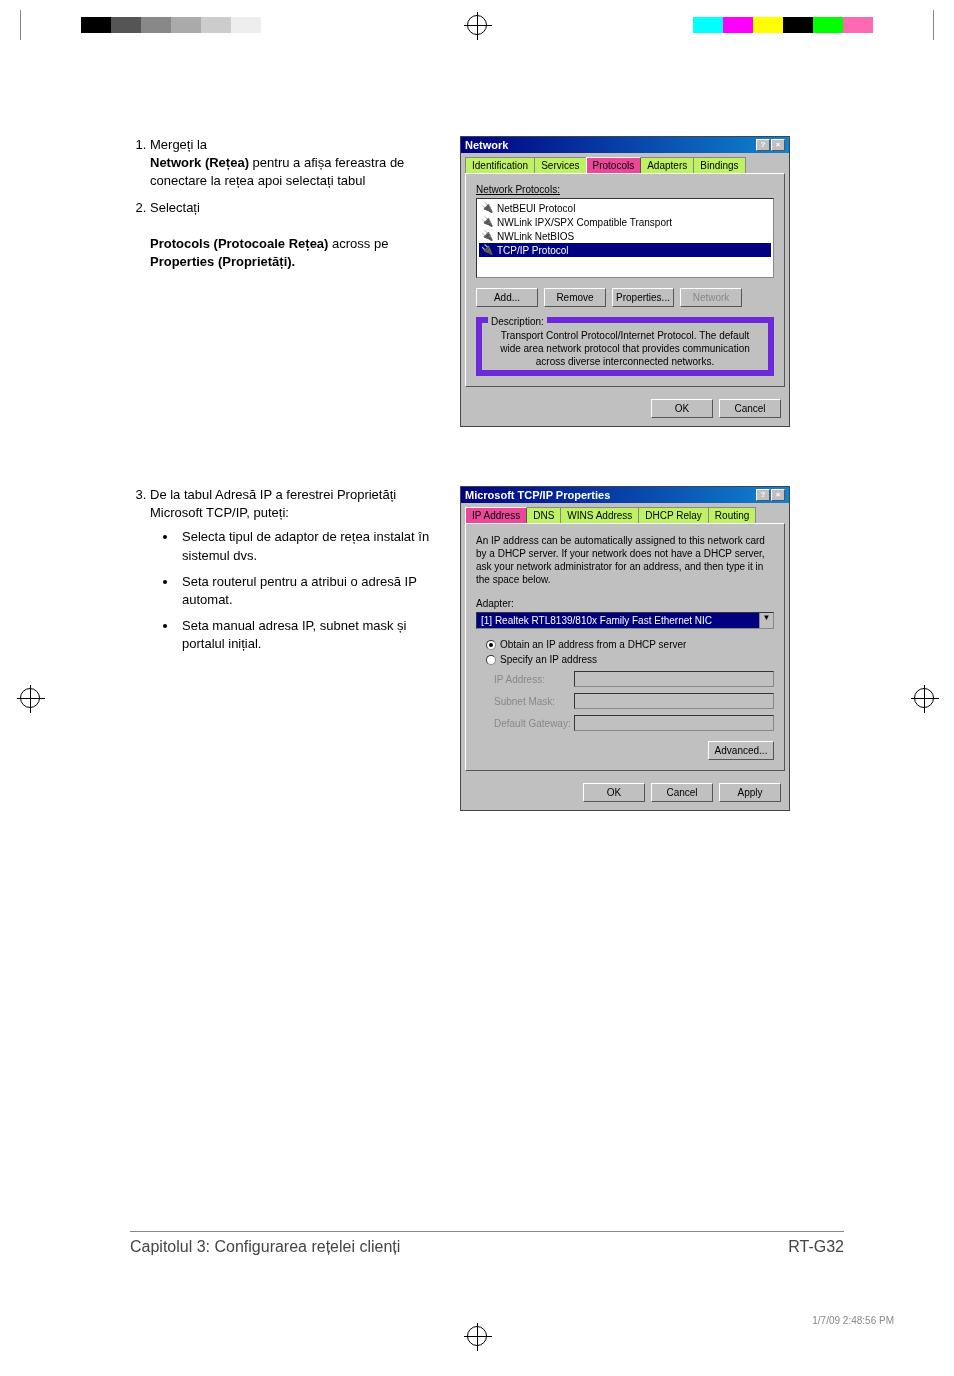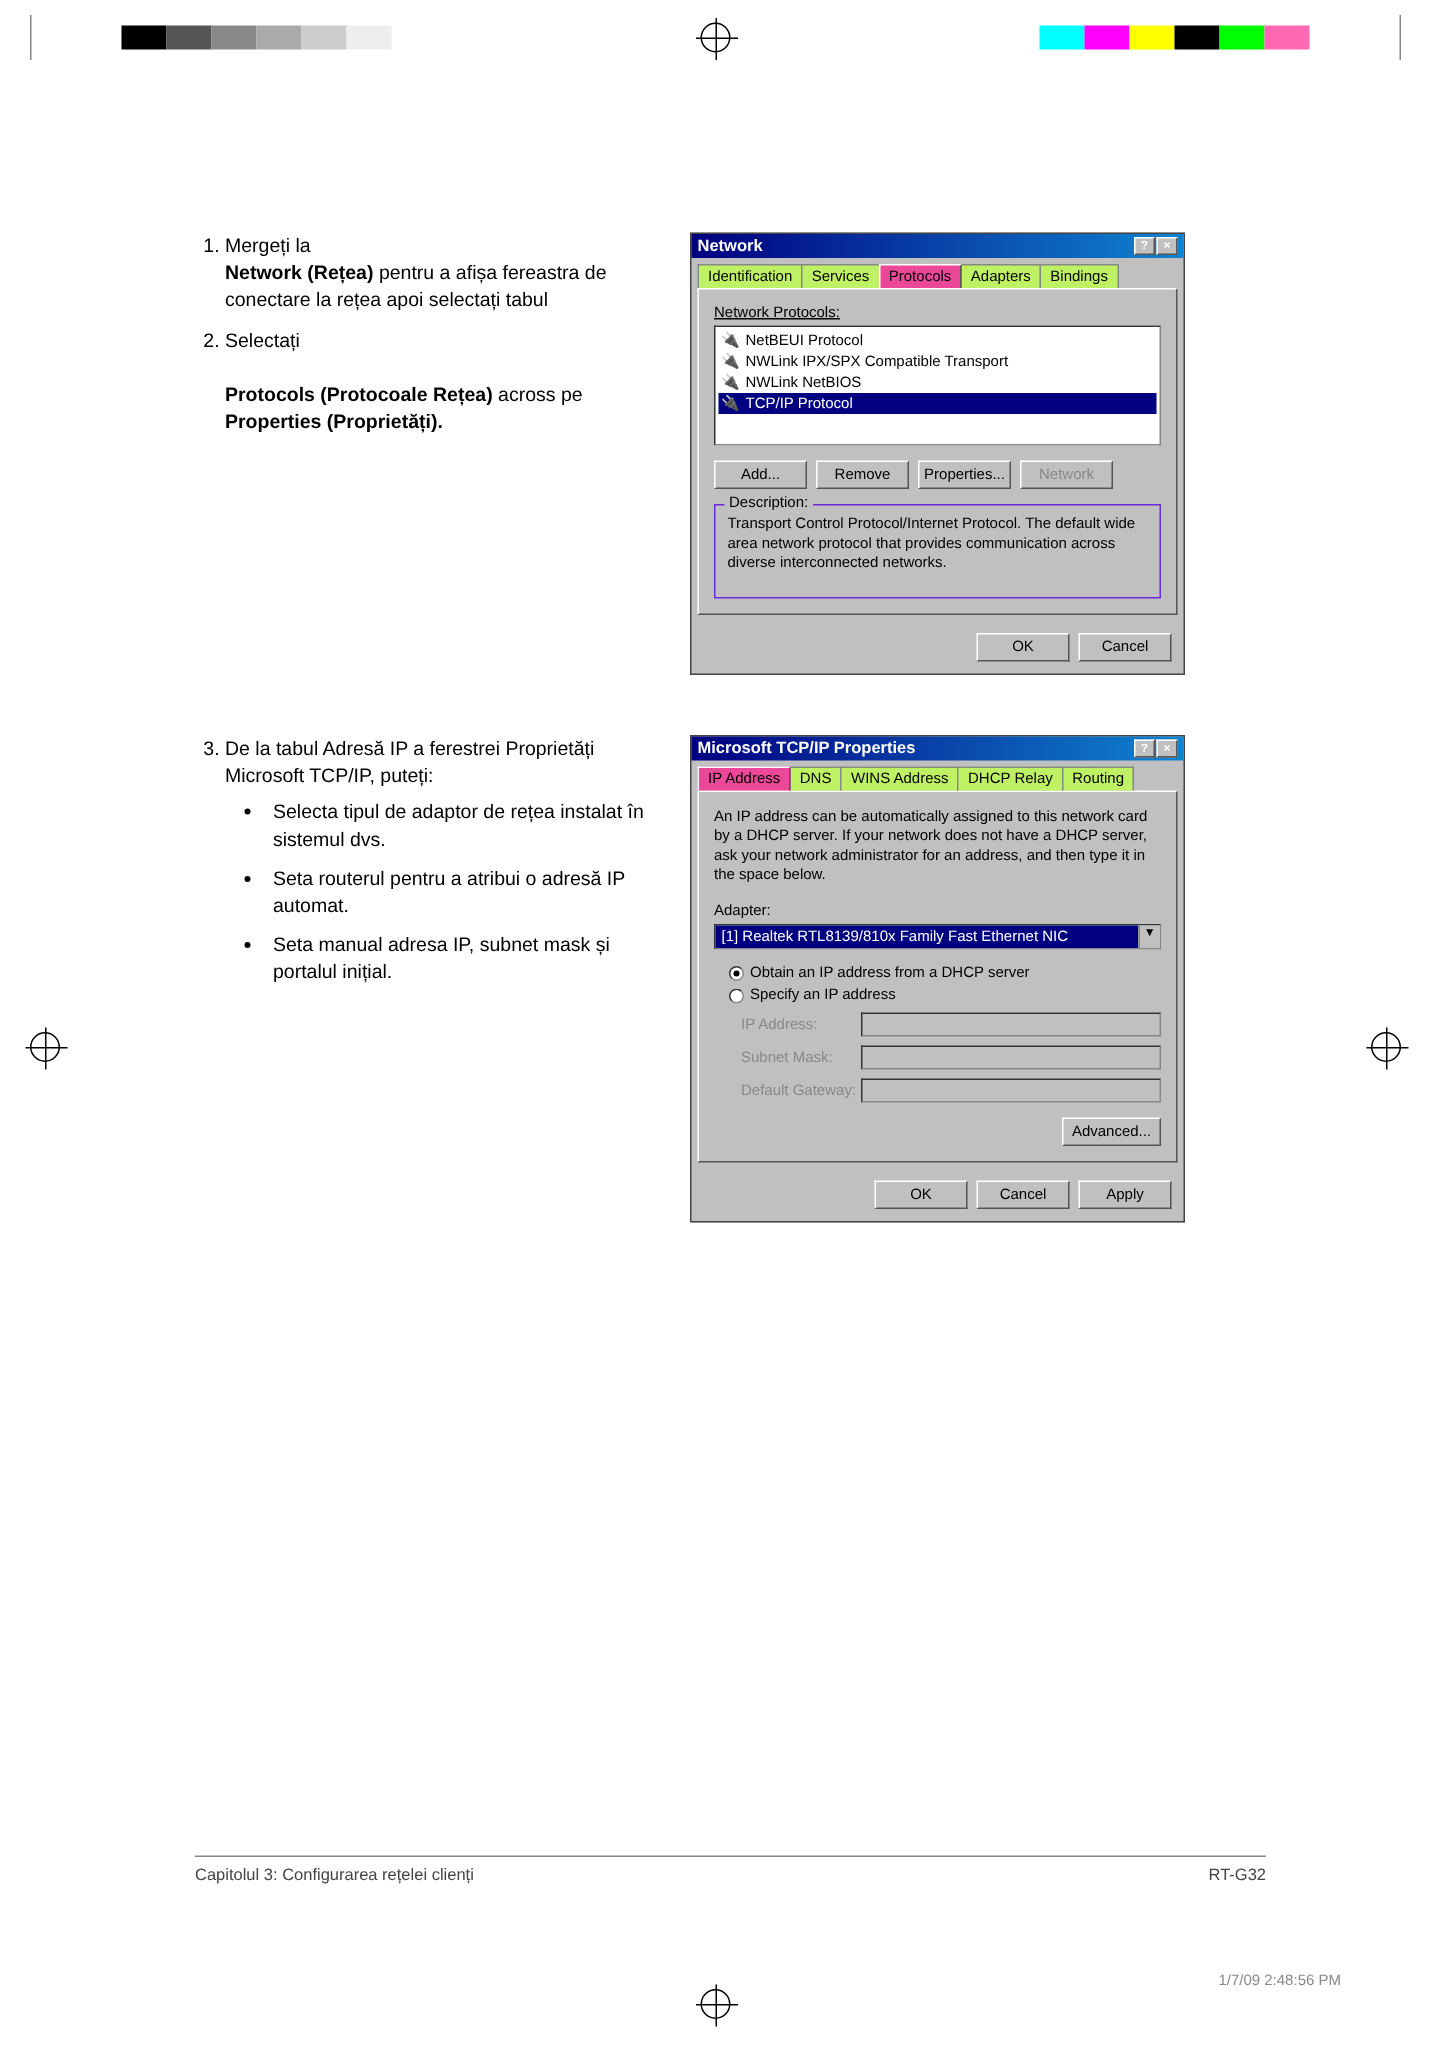--- a/index.html
+++ b/index.html
@@ -13,21 +13,21 @@
     .color-block { width: 30px; height: 16px; }
     .reg-mark { width: 20px; height: 20px; border: 1px solid #000; border-radius: 50%; position: relative; margin: 0 auto; }
     .reg-mark::before { content: ''; position: absolute; width: 28px; height: 1px; background: #000; top: 50%; left: -4px; }
     .reg-mark::after { content: ''; position: absolute; width: 1px; height: 28px; background: #000; left: 50%; top: -4px; }
     
     .page { padding: 80px 110px 40px 130px; position: relative; }
     .side-reg { position: absolute; top: 50%; }
     .side-reg.left { left: 20px; }
     .side-reg.right { right: 20px; }
     
-    .instructions { display: flex; flex-direction: column; gap: 40px; margin-top: 75px; }
+    .instructions { display: flex; flex-direction: column; gap: 59px; margin-top: 56px; }
     .row { display: flex; gap: 30px; }
     .text-col { width: 300px; font-size: 13px; line-height: 1.4; }
     .img-col { width: 330px; }
     
     ol { list-style-position: outside; padding-left: 20px; }
     ol li { margin-bottom: 8px; }
     ul { list-style-type: disc; padding-left: 28px; margin-top: 6px; }
     ul li { margin-bottom: 8px; padding-left: 4px; }
     b { font-weight: bold; }
     
@@ -40,36 +40,36 @@
     .tab.active { background: #ec4899; border-color: #fff #555 #c0c0c0 #fff; position: relative; z-index: 2; }
     .tab-body { border: 1px solid #fff; border-right-color: #555; border-bottom-color: #555; margin: 0 4px 4px 4px; padding: 10px; min-height: 200px; }
     .list-label { text-decoration: underline; margin-bottom: 3px; display: block; }
     .listbox { background: #fff; border: 1px inset #888; height: 80px; padding: 2px; overflow: hidden; }
     .listitem { display: flex; align-items: center; gap: 4px; padding: 1px 2px; }
     .listitem.sel { background: #000080; color: #fff; }
     .proto-icon { width: 12px; height: 12px; display: inline-block; }
     .btn-row { display: flex; gap: 6px; margin-top: 10px; }
     .winbtn { border: 1px solid #fff; border-right-color: #555; border-bottom-color: #555; background: #c0c0c0; padding: 3px 0; width: 62px; text-align: center; font-size: 10px; }
     .winbtn.disabled { color: #888; }
-    .groupbox { border: 1px solid #6d28d9; padding: 6px 8px 16px 8px; margin-top: 10px; position: relative; }
+    .groupbox { border: 6px solid #6d28d9; padding: 6px 8px 2px 8px; margin-top: 10px; position: relative; text-align: center; }
     .groupbox-title { position: absolute; top: -7px; left: 6px; background: #c0c0c0; padding: 0 3px; font-size: 10px; }
     .dlg-footer { display: flex; justify-content: flex-end; gap: 6px; padding: 8px; }
     
     .info-text { font-size: 10px; margin-bottom: 12px; line-height: 1.3; }
     .field-row { display: flex; align-items: center; margin-bottom: 6px; }
     .field-label { width: 80px; color: #888; font-size: 10px; }
     .field-input { flex: 1; height: 16px; background: #c0c0c0; border: 1px inset #888; }
     .radio { display: flex; align-items: center; gap: 4px; margin: 4px 0 4px 10px; font-size: 10px; }
     .radio-dot { width: 10px; height: 10px; border-radius: 50%; border: 1px inset #888; background: #fff; position: relative; }
     .radio-dot.checked::after { content: ''; width: 4px; height: 4px; background: #000; border-radius: 50%; position: absolute; top: 2px; left: 2px; }
     .dropdown { display: flex; border: 1px inset #888; background: #fff; margin-bottom: 10px; }
     .dropdown-text { flex: 1; background: #000080; color: #fff; padding: 2px 4px; font-size: 10px; }
     .dropdown-btn { width: 14px; background: #c0c0c0; border-left: 1px solid #888; text-align: center; font-size: 8px; }
     
-    .page-footer { position: absolute; bottom: 120px; left: 130px; right: 110px; border-top: 1px solid #888; padding-top: 6px; display: flex; justify-content: space-between; font-size: 11px; color: #444; }
+    .page-footer { position: absolute; bottom: 120px; left: 130px; right: 110px; border-top: 1px solid #888; padding-top: 6px; display: flex; justify-content: space-between; font-size: 16px; color: #444; }
     .pdf-footer { position: absolute; bottom: 50px; right: 60px; font-size: 10px; color: #888; }
     
     .bottom-reg { position: absolute; bottom: 30px; left: 50%; transform: translateX(-50%); }
   </style>
 </head>
 <body>
 
 <div class="crop-marks">
   <div class="crop-top">
     <div class="crop-line-v"></div>

